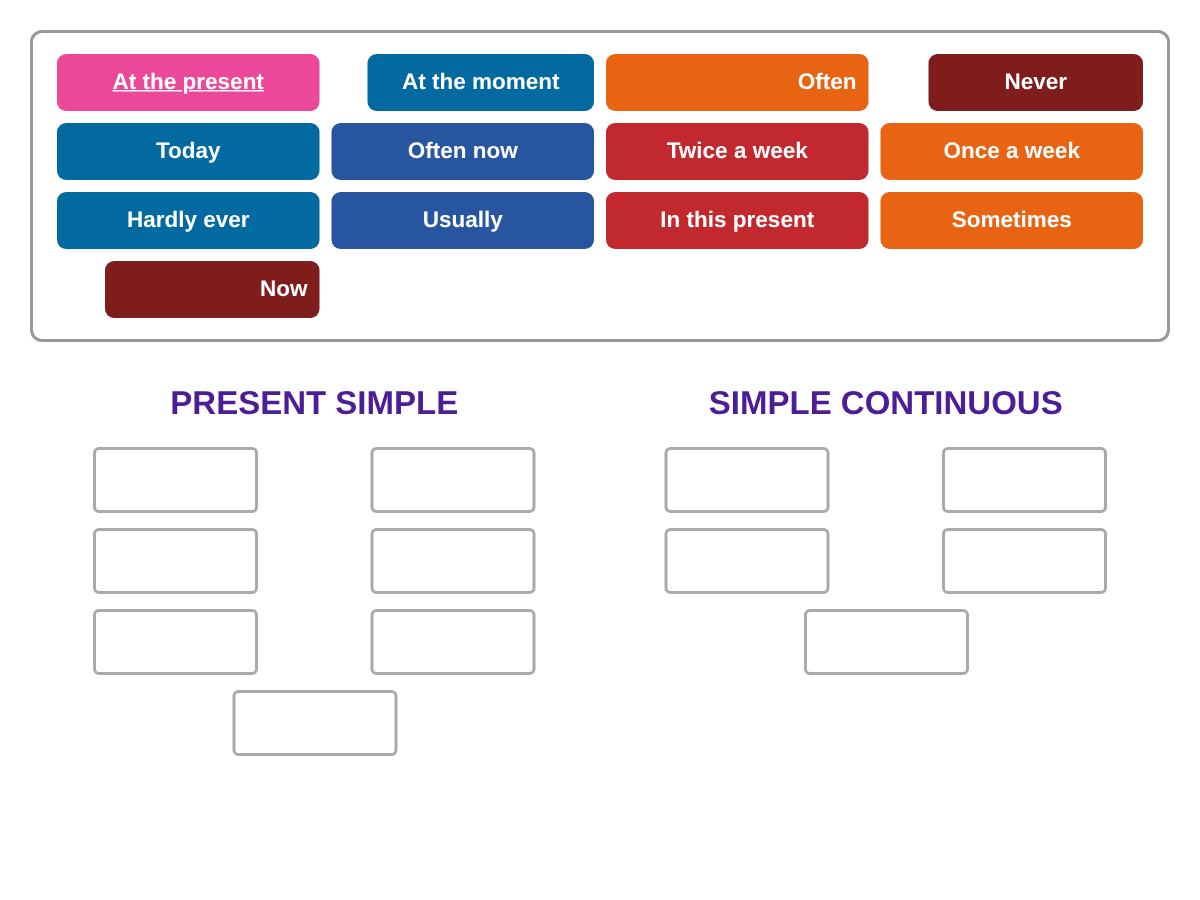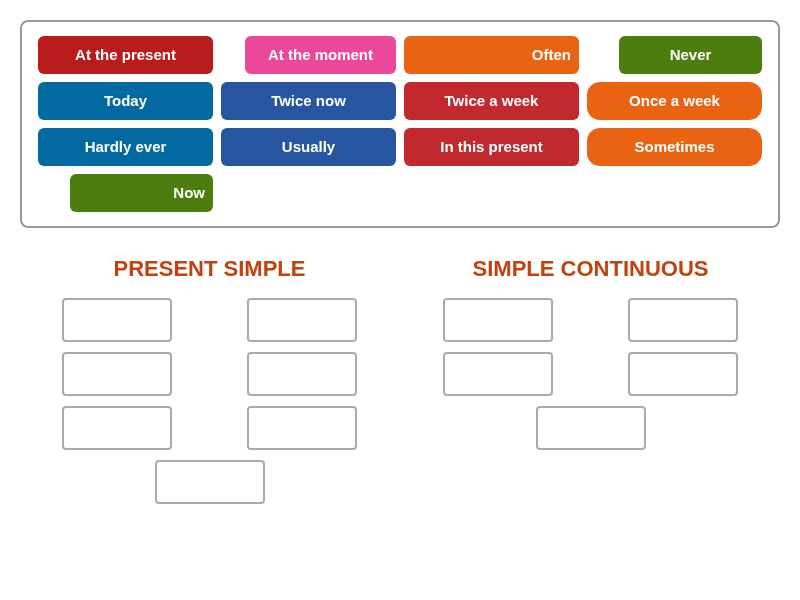--- a/index.html
+++ b/index.html
@@ -31,28 +31,28 @@
       border: none;
       border-radius: 6px;
       color: #fff;
       font-size: 15px;
       font-weight: bold;
       text-align: center;
       cursor: pointer;
       line-height: 1.2;
     }
 
-    .color-blue    { background: #b91c1c; }
-    .color-red     { background: #ec4899; margin-left: 24px; }
+    .color-blue    { background: #ec4899; text-decoration: underline; }
+    .color-red     { background: #0369a1; margin-left: 24px; }
     .color-orange  { background: #E86412; text-align: right; }
-    .color-green   { background: #4d7c0f; margin-left: 32px; }
+    .color-green   { background: #7f1d1d; margin-left: 32px; }
     .color-purple  { background: #0369a1; }
     .color-dkblue  { background: #2855A0; }
     .color-dkred   { background: #C1292E; }
-    .color-dkorange{ background: #E86412; border-radius: 13px; }
+    .color-dkorange{ background: #E86412; }
 
     
     .word-btn-single {
       grid-column: 1;
       text-align: right;
     }
 
     
     .drop-section {
       display: flex;
@@ -63,21 +63,21 @@
     .drop-column {
       flex: 1;
       padding: 0 10px;
     }
 
     .drop-column-title {
       font-size: 22px;
       font-weight: bold;
       text-align: center;
       margin-bottom: 16px;
-      color: #c2410c;
+      color: #4c1d95;
       line-height: 1.2;
     }
 
     .drop-grid {
       display: grid;
       grid-template-columns: 1fr 1fr;
       gap: 10px;
       justify-items: center;
     }
 
@@ -108,21 +108,21 @@
 
 <div class="word-bank">
   <div class="word-bank-grid">
 
     <button class="word-btn color-blue">At the present</button>
     <button class="word-btn color-red">At the moment</button>
     <button class="word-btn color-orange">Often</button>
     <button class="word-btn color-green">Never</button>
 
     <button class="word-btn color-purple">Today</button>
-    <button class="word-btn color-dkblue">Twice now</button>
+    <button class="word-btn color-dkblue">Often now</button>
     <button class="word-btn color-dkred">Twice a week</button>
     <button class="word-btn color-dkorange">Once a week</button>
 
     <button class="word-btn color-purple">Hardly ever</button>
     <button class="word-btn color-dkblue">Usually</button>
     <button class="word-btn color-dkred">In this present</button>
     <button class="word-btn color-dkorange">Sometimes</button>
 
     <button class="word-btn color-green word-btn-single">Now</button>
   </div>

